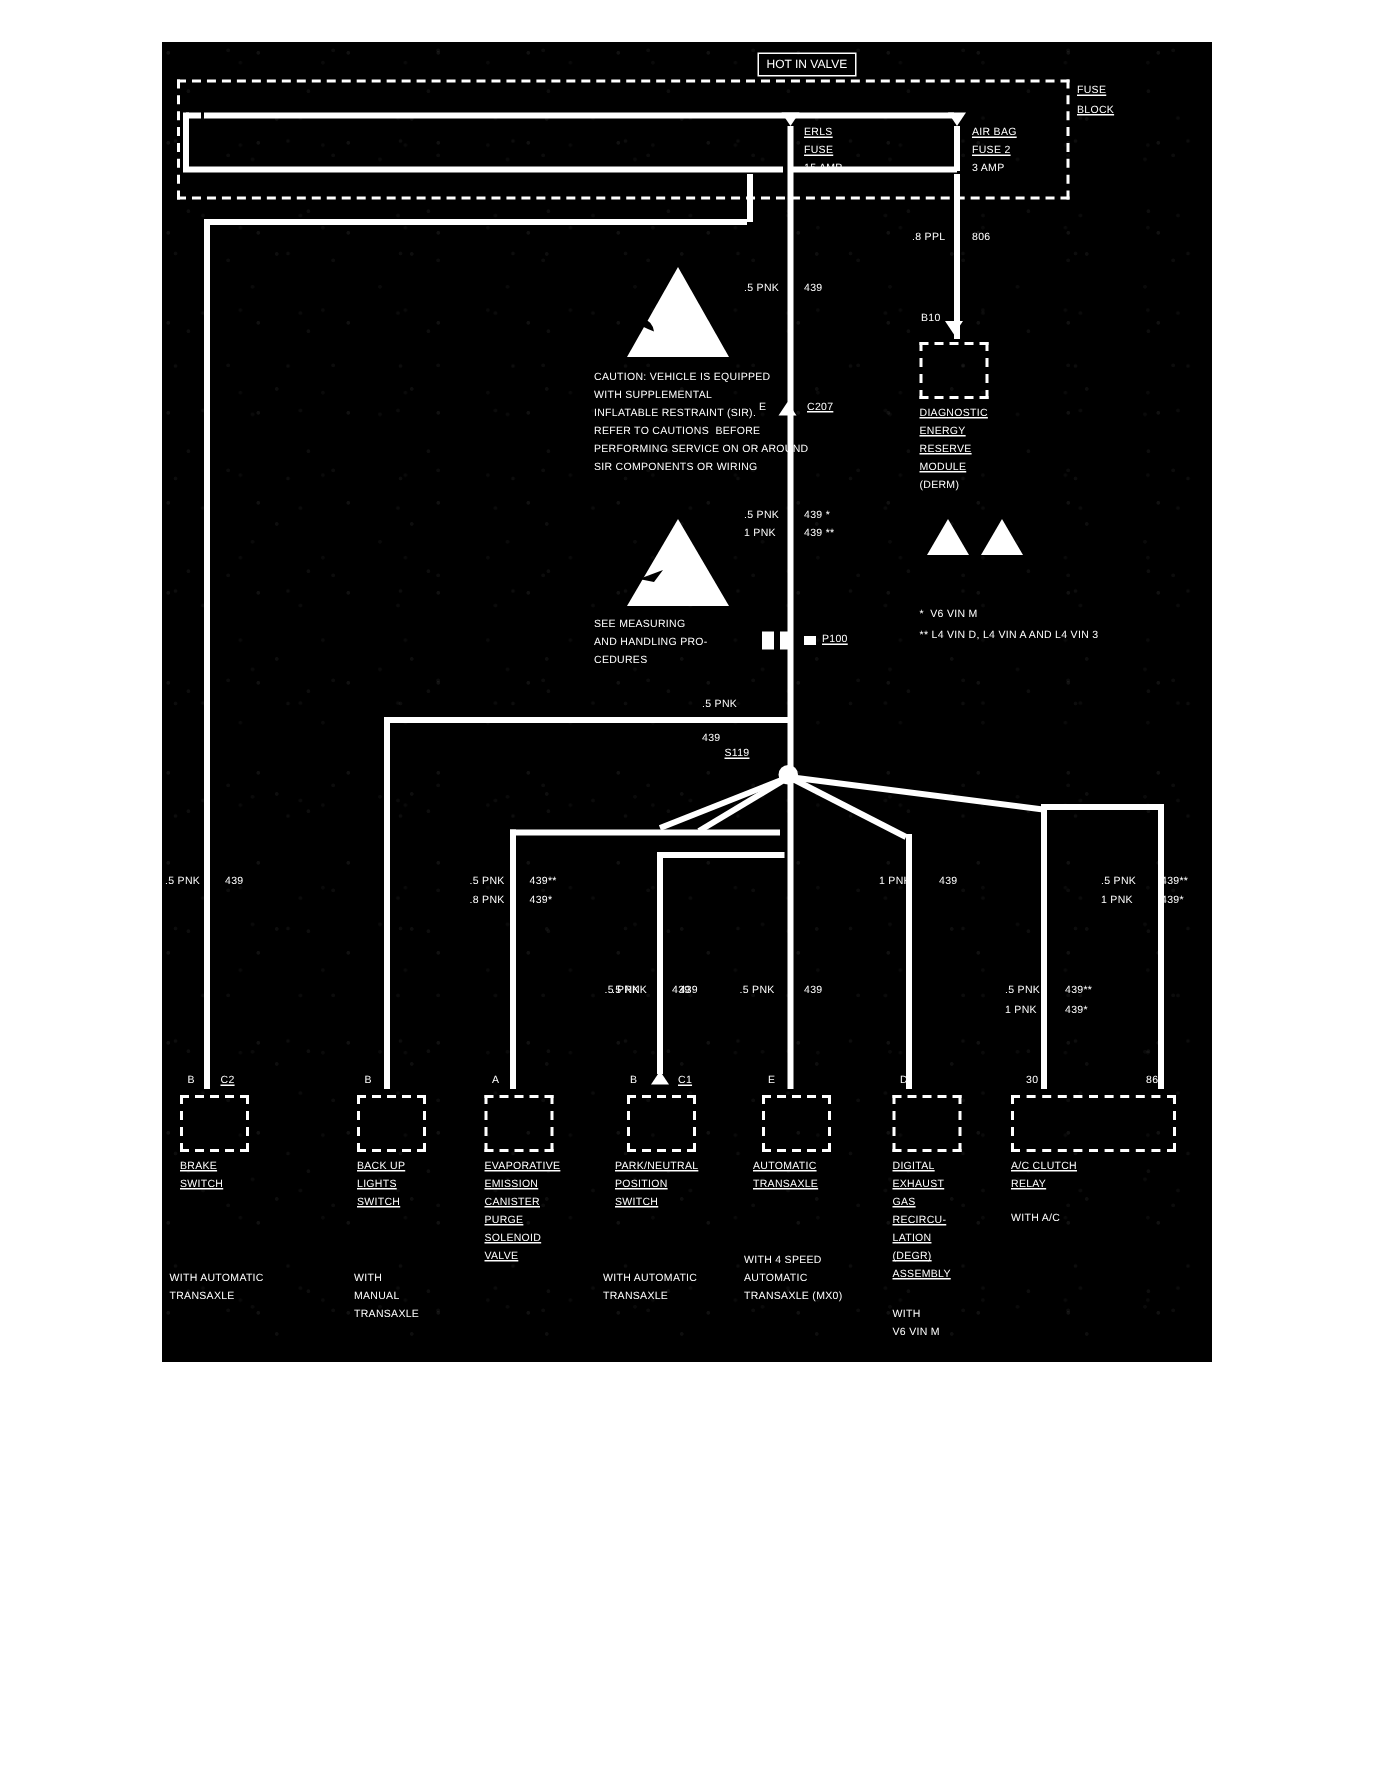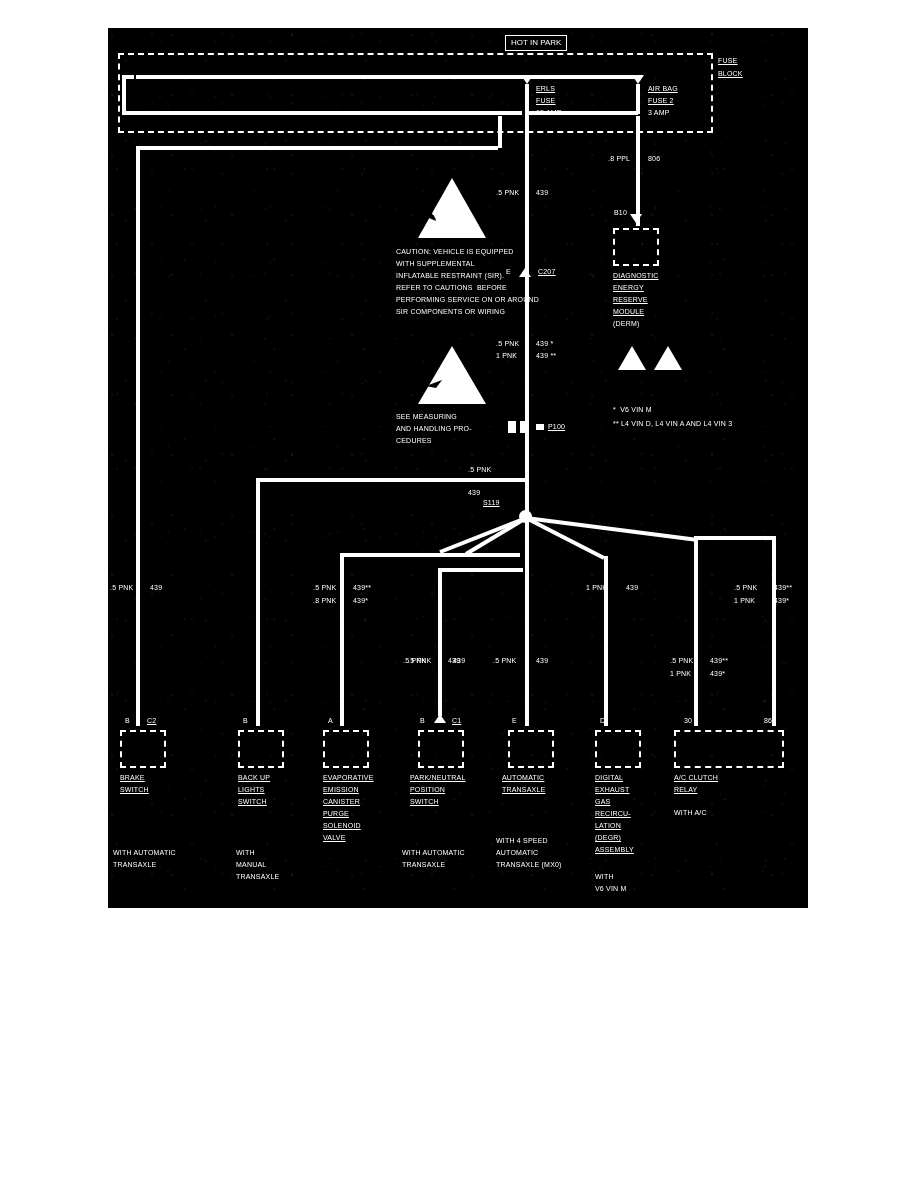--- a/index.html
+++ b/index.html
@@ -139,21 +139,21 @@
       radial-gradient(circle at 95% 25%, rgba(255,255,255,.13) 0 1px, transparent 1.5px);
     background-size: 60px 60px, 80px 80px, 70px 70px, 90px 90px, 65px 65px, 75px 75px, 85px 85px, 55px 55px;
   }
 </style>
 </head>
 <body>
 
 <div id="sheet">
   <div id="diagram">
 
-    <div class="hotlabel" style="left:397px; top:7px;">HOT IN PARK</div>
+    <div class="hotlabel" style="left:397px; top:7px;">HOT IN VALVE</div>
 
     <div class="box-dash" style="left:10px; top:25px; width:595px; height:80px;"></div>
 
     <div class="lbl u" style="left:610px; top:28px;">FUSE</div>
     <div class="lbl u" style="left:610px; top:41px;">BLOCK</div>
 
     <div class="wire wh" style="left:16px; top:47px; width:10px;"></div>
     <div class="wire wh" style="left:28px; top:47px; width:390px;"></div>
     <div class="wire wv" style="left:14px; top:47px; height:38px;"></div>
     <div class="wire wh" style="left:14px; top:83px; width:400px;"></div>

